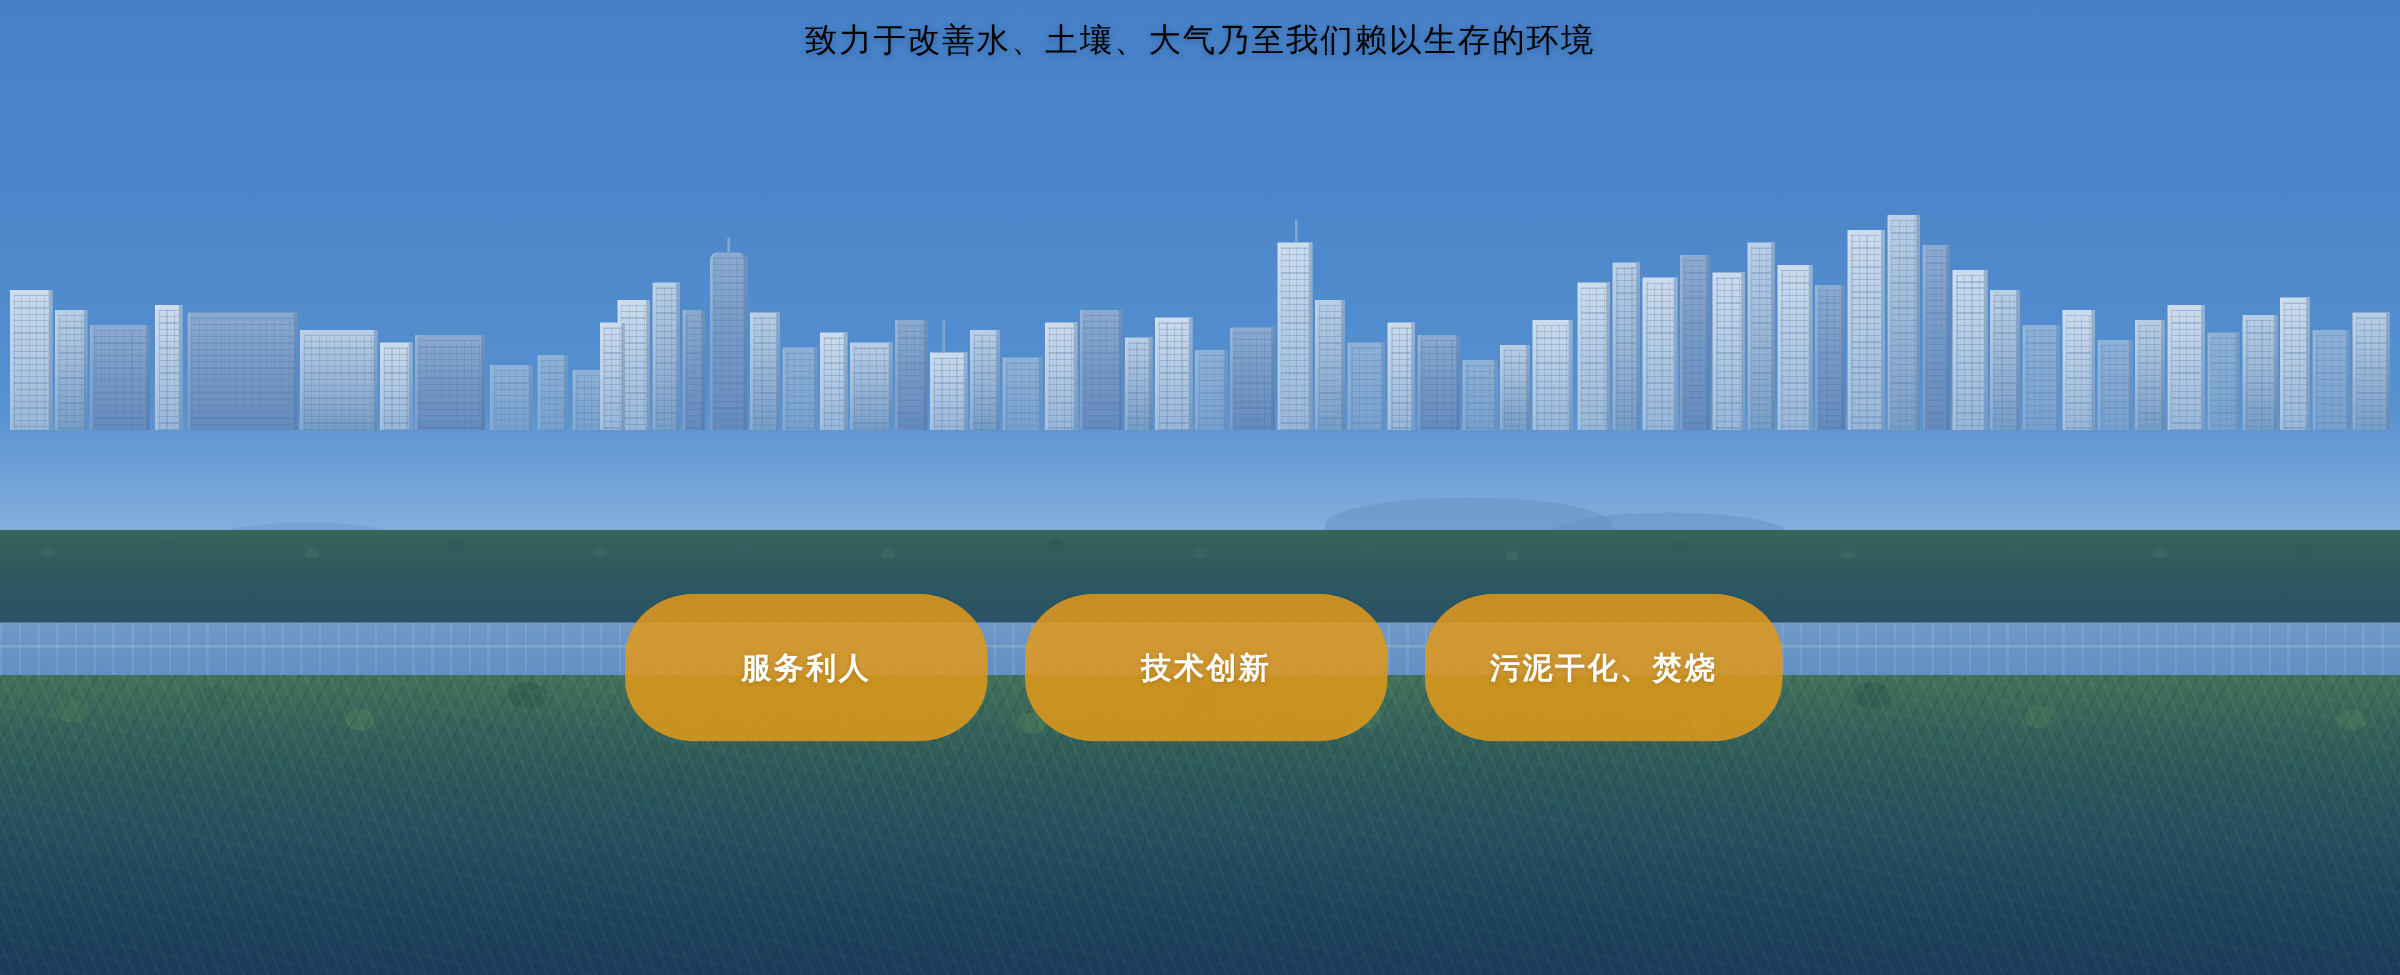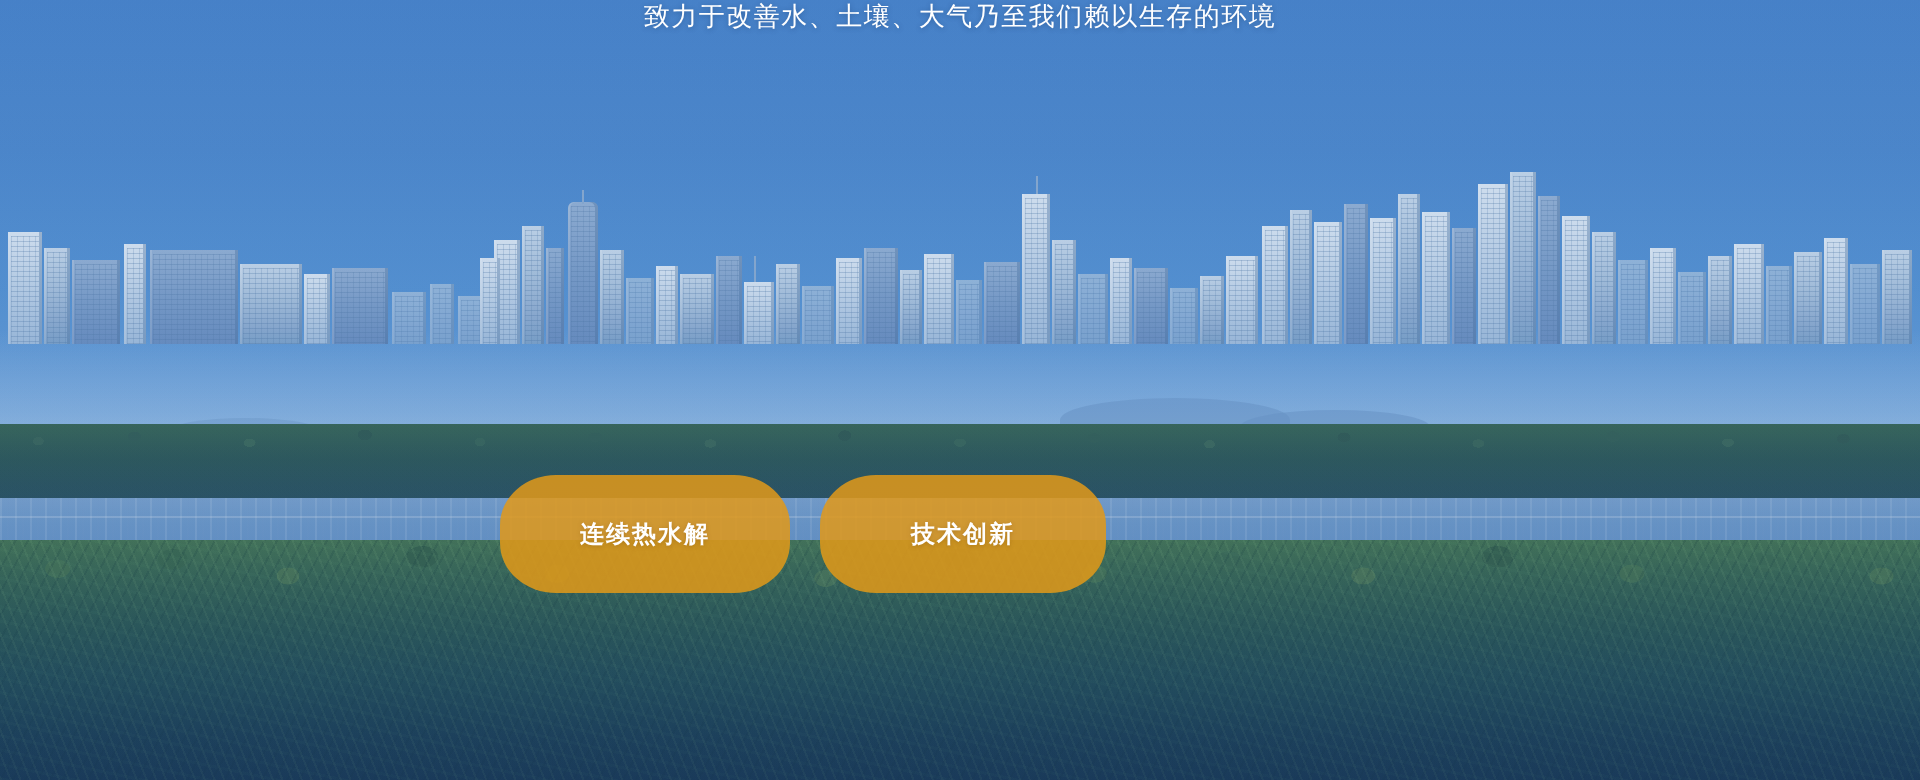--- a/index.html
+++ b/index.html
@@ -139,21 +139,22 @@
     position:absolute; left:0; top:0; width:1920px; height:780px;
     display:flex; flex-direction:column; align-items:center;
   }
   .hero-title{
     margin-top:216px;
     font-size:46px; font-weight:700; color:#ffffff;
     letter-spacing:3px; line-height:1.18; white-space:pre;
     text-shadow:0 1px 5px rgba(25,60,110,.42);
   }
   .hero-sub{
-    font-size:26px; font-weight:400; color:#ffffff;
+    margin-top:16px;
+    font-size:26px; font-weight:400; color:#000000;
     letter-spacing:1.5px; line-height:1.3;
     text-shadow:0 1px 5px rgba(25,60,110,.45);
   }
 
   
   .cta-row{
     position:absolute; left:500px; top:475px;
     width:926px; height:118px;
     display:flex; gap:30px;
   }
@@ -266,17 +267,18 @@
   <div class="foliage-tex"></div>
   <div class="foliage-shade"></div>
 
   <div class="photo-tint"></div>
 
   <div class="copy">
     <p class="hero-sub">致力于改善水、土壤、大气乃至我们赖以生存的环境</p>
   </div>
 
   <div class="cta-row">
-    <button class="cta">连续热水解</button>
+    <button class="cta">服务利人</button>
     <button class="cta">技术创新</button>
+    <button class="cta">污泥干化、焚烧</button>
   </div>
 
 </div>
 
 </body></html>

